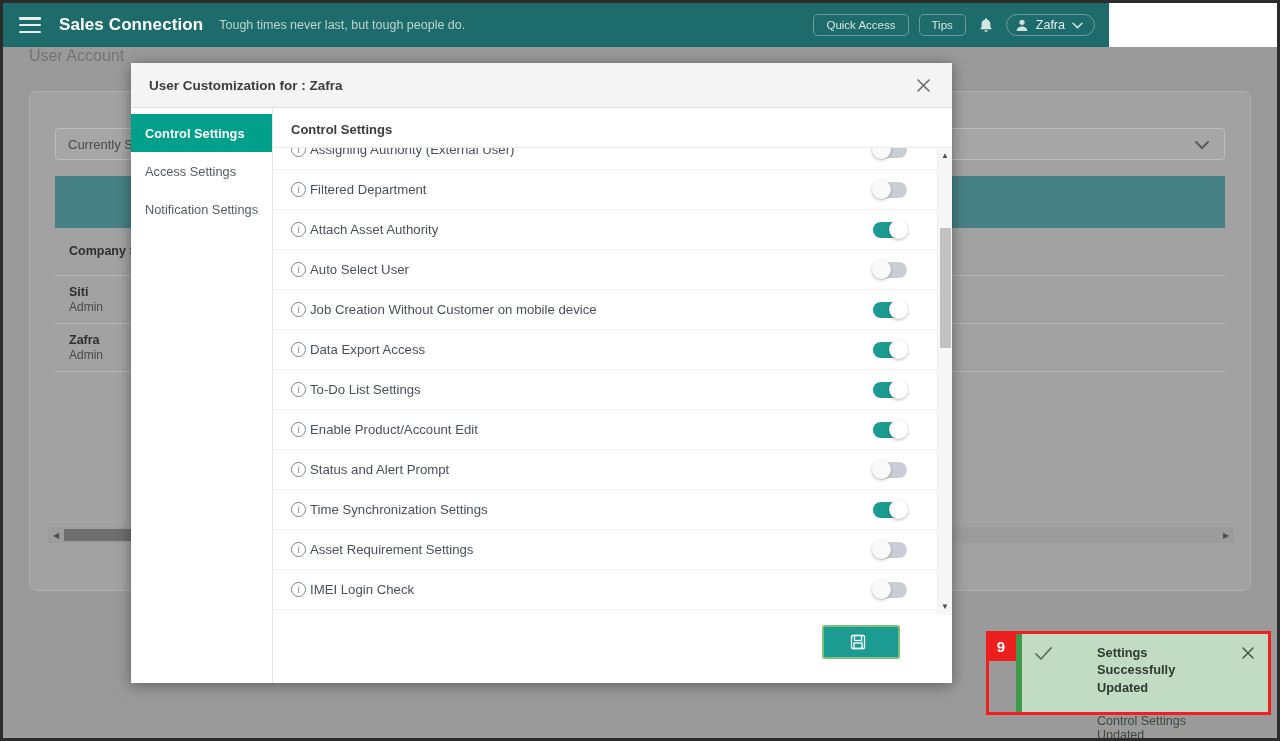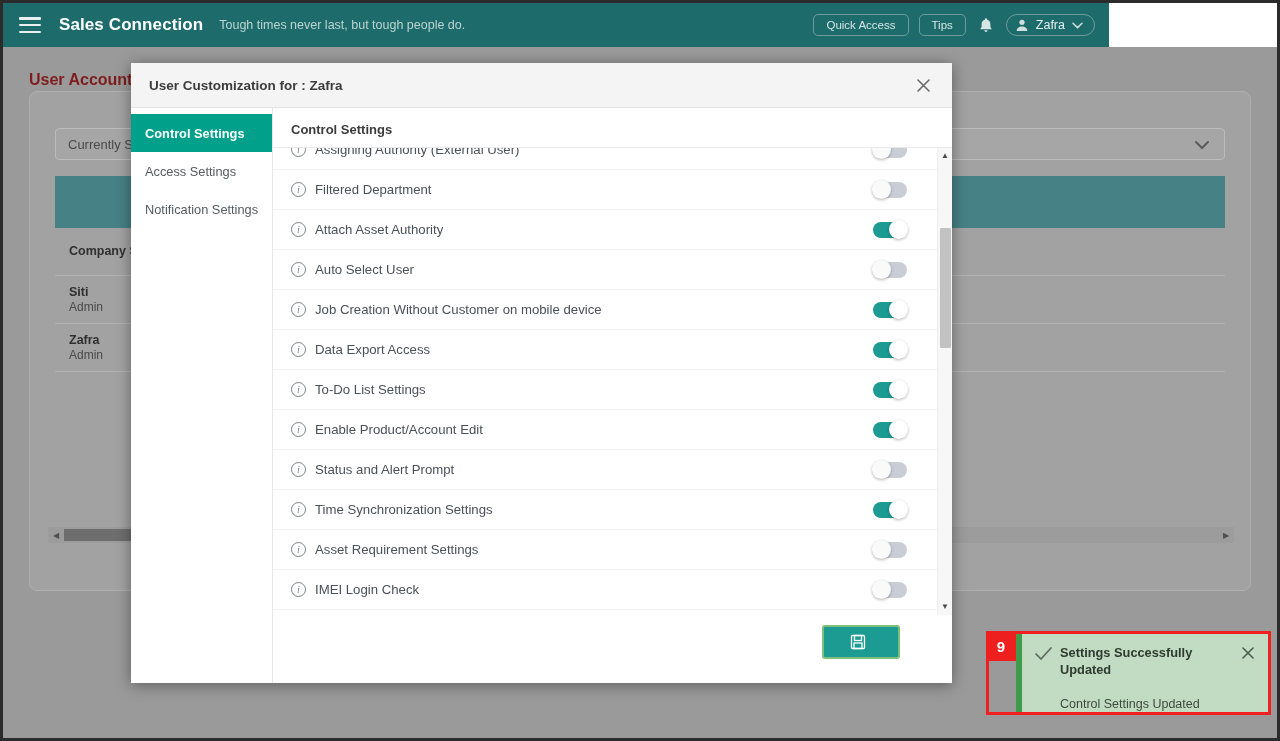--- a/index.html
+++ b/index.html
@@ -52,22 +52,22 @@
   .avatar-glyph { width: 14px; height: 14px; color: #cfe0df; display:flex; }
   .caret { font-size: 10px; color: #cfe0df; }
 
   
   .page-backdrop {
     position: absolute; top: 44px; left: 0;
     width: 1274px; height: 691px;
     background: #9a9a9a;
   }
   .page-heading {
-    position: absolute; top: 68px; left: 26px;
-    font-size: 16px; font-weight: bold; color: #7f1d1d;
+    position: absolute; top: 44px; left: 26px;
+    font-size: 16px; font-weight: normal; color: #737373;
     z-index: 2;
   }
   .page-card {
     position: absolute; top: 88px; left: 26px;
     width: 1222px; height: 500px;
     background: #a2a2a2; border: 1px solid #b0b0b0; border-radius: 8px;
     z-index: 2;
   }
   .select-box {
     position: absolute; top: 36px; left: 25px;
@@ -171,21 +171,21 @@
   }
   .setting-row:first-child { margin-top: -18px; }
   .info-icon {
     width: 15px; height: 15px; flex: 0 0 15px;
     border: 1.3px solid #7b8289; border-radius: 50%;
     color: #7b8289; font-size: 10px; font-style: italic;
     display: flex; align-items: center; justify-content: center;
     font-family: "Liberation Serif", serif;
   }
   .setting-label {
-    margin-left: 9px; font-size: 13.2px; color: #4a5058;
+    margin-left: 4px; font-size: 13.2px; color: #4a5058;
     white-space: nowrap; overflow: hidden; text-overflow: ellipsis;
   }
   .toggle {
     margin-left: auto; width: 34px; height: 16px;
     border-radius: 9px; position: relative; flex: 0 0 34px;
     background: #c9ced6; cursor: pointer;
   }
   .toggle.on { background: #1b9b92; }
   .toggle .knob {
     position: absolute; top: -1.5px; left: -1px;
@@ -229,20 +229,21 @@
     z-index: 40;
   }
   .toast {
     position: absolute; top: 631px; left: 1013px;
     width: 252px; height: 78px;
     background: rgba(197, 226, 199, 0.92);
     border-left: 6px solid #3f9b4a;
     z-index: 41;
     padding: 10px 10px 0 12px;
     display: flex;
+    gap: 37px;
   }
   .toast-check { width: 20px; flex: 0 0 20px; color: #5b6b5c; padding-top: 2px; }
   .toast-texts { flex: 1; min-width: 0; padding-left: 6px; }
   .toast-title {
     font-size: 12.8px; font-weight: bold; color: #2e3b2f; line-height: 1.35;
   }
   .toast-sub { font-size: 12.5px; color: #3c4a3d; margin-top: 18px; }
   .toast-x { width: 20px; flex: 0 0 20px; color: #4a584b; cursor: pointer;
     display: flex; justify-content: center; padding-top: 2px; }
   .step-badge {

